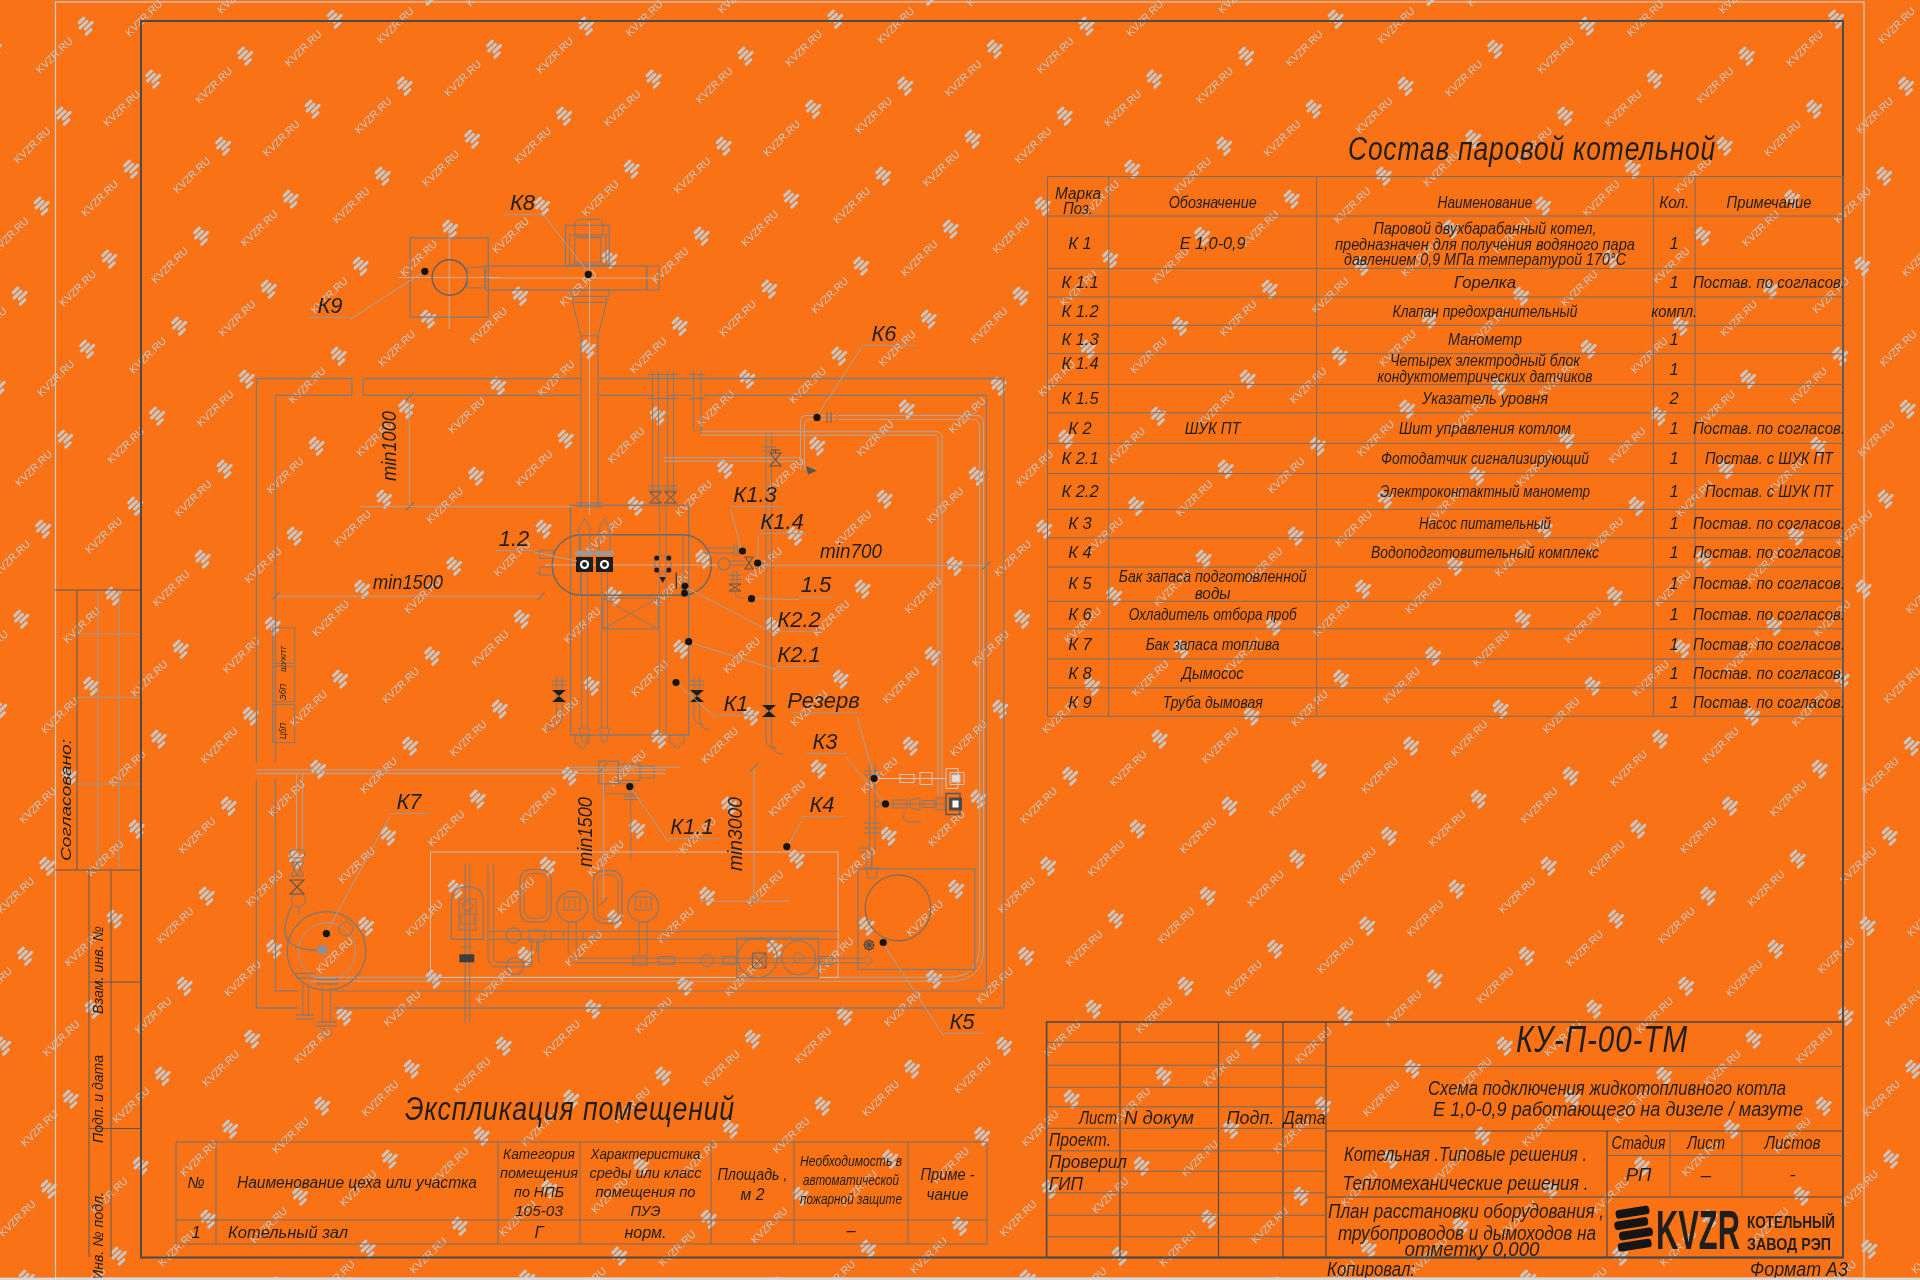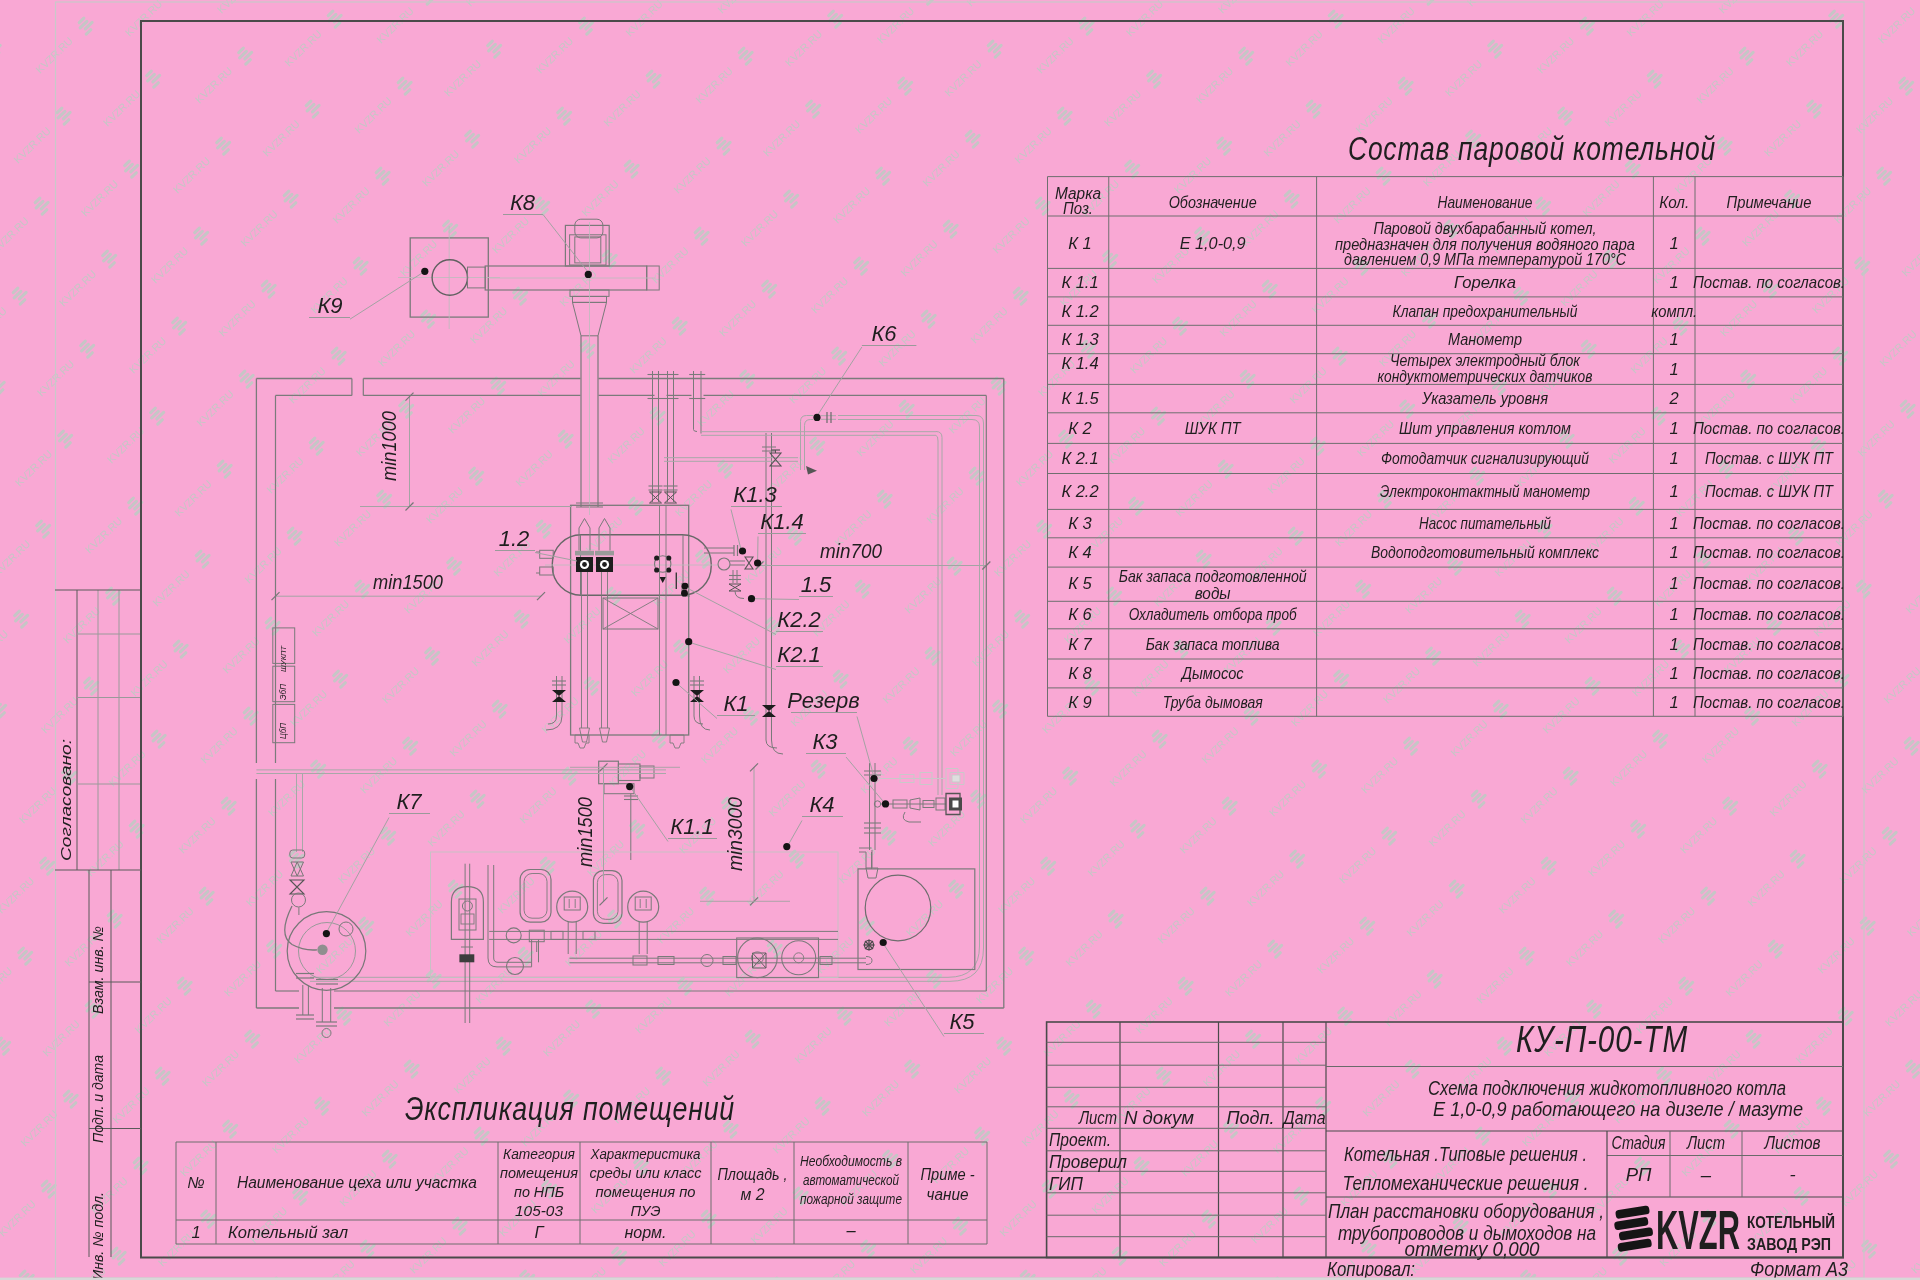--- a/index.html
+++ b/index.html
@@ -1,15 +1,15 @@
 <!DOCTYPE html>
 <html><head><meta charset="utf-8">
 <style>
 html,body{margin:0;padding:0;background:#ffffff;}
-.page{position:relative;width:1920px;height:1280px;background:#f9a8d4;overflow:hidden;font-family:"Liberation Sans",sans-serif;}
+.page{position:relative;width:1920px;height:1280px;background:#f97316;overflow:hidden;font-family:"Liberation Sans",sans-serif;}
 </style></head>
 <body>
 <div class="page">
 <svg width="1920" height="1280" viewBox="0 0 1920 1280">
 <defs>
 <g id="coil">
           <path d="M34,3.5 H10.5 a5.8,5.8 0 0 0 0,11.6 h13 a5.8,5.8 0 0 1 0,11.6 h-13 a5.8,5.8 0 0 0 0,11.6 h13 a5.8,5.8 0 0 1 0,11.6 H3" fill="none" stroke-width="7.6" stroke-linecap="round"></path>
         </g>
 <g id="wmi" fill="#c6c6c6">
           <rect x="3" y="-8.8" width="9.5" height="3.1" rx="1.55"></rect>

